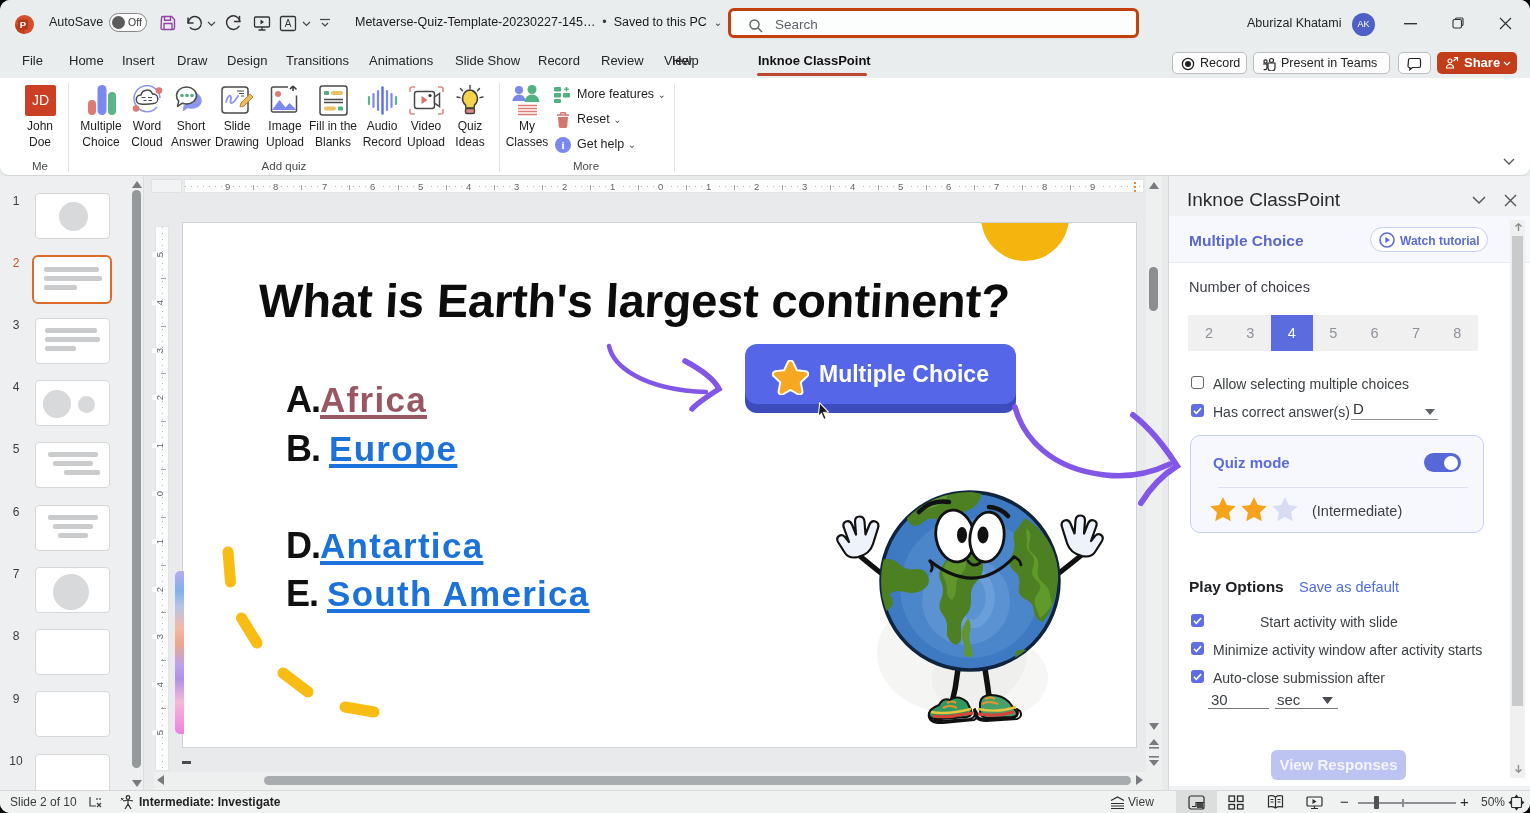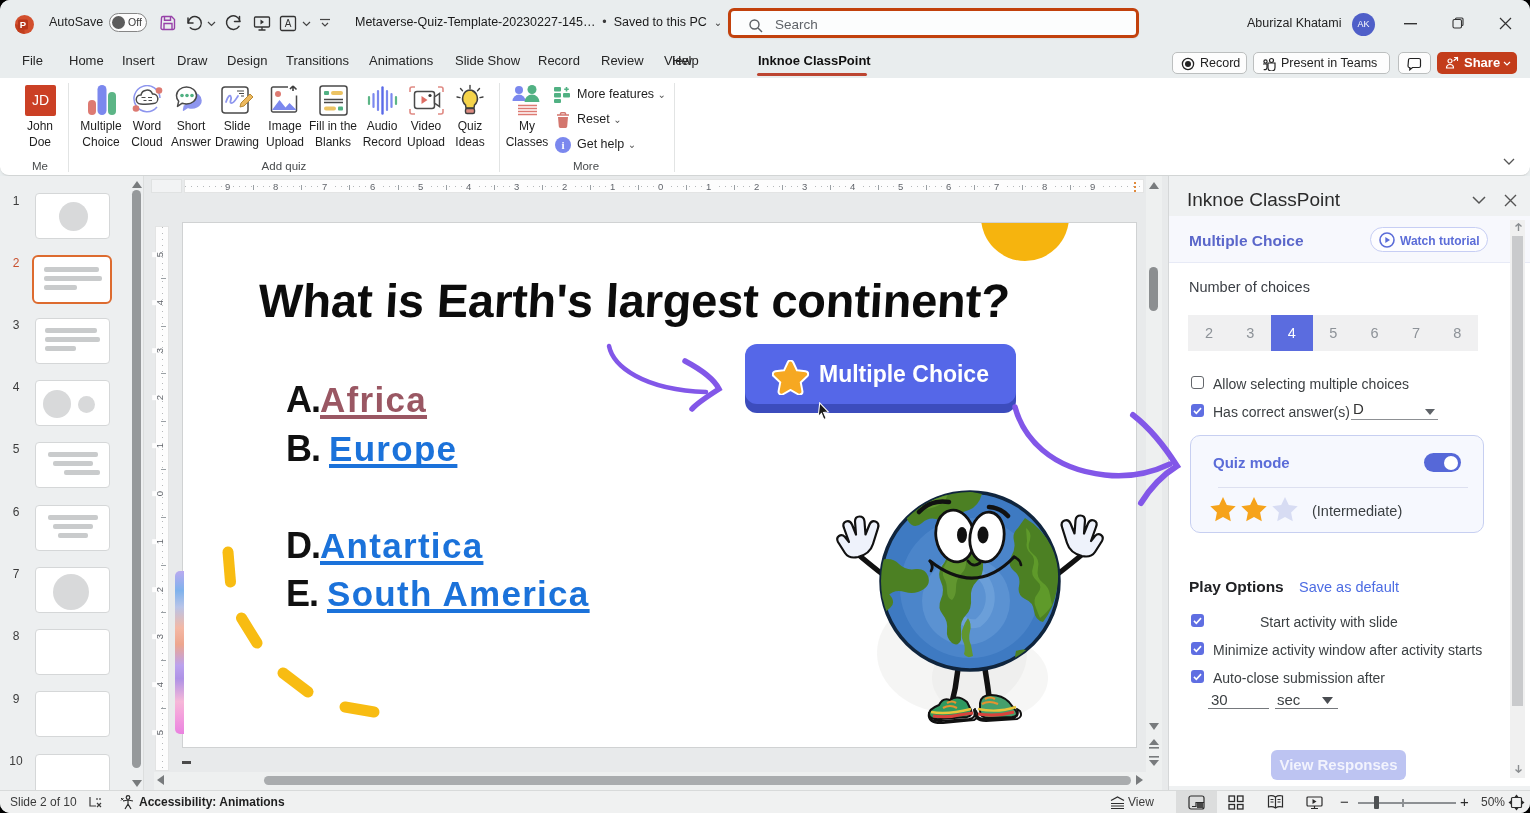--- a/index.html
+++ b/index.html
@@ -673,21 +673,21 @@
     <svg class="abs" style="left:88px;top:5px" width="15" height="14" viewBox="0 0 15 14" fill="none" stroke="#3b3b3b" stroke-width="1.2">
       <path d="M2 1 v9 h6"></path>
         <path d="M6 4 l4 4 M10 4 l-4 4" transform="translate(3,3)"></path>
         <path d="M9 2 v2 M12 2 v2"></path>
     </svg>
     <svg class="abs" style="left:120px;top:4px" width="16" height="15" viewBox="0 0 16 15" fill="none" stroke="#2b2b2b" stroke-width="1.2">
       <circle cx="8" cy="2.5" r="1.8"></circle>
         <path d="M3 6 l5 -1 5 1 M8 5 v4 l-3 5 M8 9 l3 5"></path>
         <path d="M1 3 l2.5 2.5 M3.5 3 L1 5.5" stroke-width="1"></path>
     </svg>
-    <div class="abs" style="left:139px;top:4px;font-weight:bold;color:#1f1f1f;">Accessibility: Animations</div>
+    <div class="abs" style="left:139px;top:4px;font-weight:bold;color:#1f1f1f;">Intermediate: Investigate</div>
     <svg class="abs" style="left:1110px;top:5px" width="15" height="13" viewBox="0 0 15 13" fill="none" stroke="#2b2b2b" stroke-width="1.2">
       <path d="M1 4.5 L7.5 1 L14 4.5" fill="none"></path>
         <path d="M1 7.5 h13 M1 10 h13 M1 12.5 h13"></path>
     </svg>
     <div class="abs" style="left:1128px;top:4px;">View</div>
     <div class="abs" style="left:1176px;top:0px;width:41px;height:22px;background:#dcdddd;"></div>
     <svg class="abs" style="left:1188px;top:4px" width="17" height="15" viewBox="0 0 17 15" fill="none" stroke="#2b2b2b" stroke-width="1.2">
       <rect x="1" y="1" width="15" height="13" rx="2"></rect>
         <path d="M4 11.5 h4 v-4 h8"></path>
         <rect x="9" y="8" width="6" height="5" fill="#2b2b2b" stroke="none" opacity="0.85"></rect>

